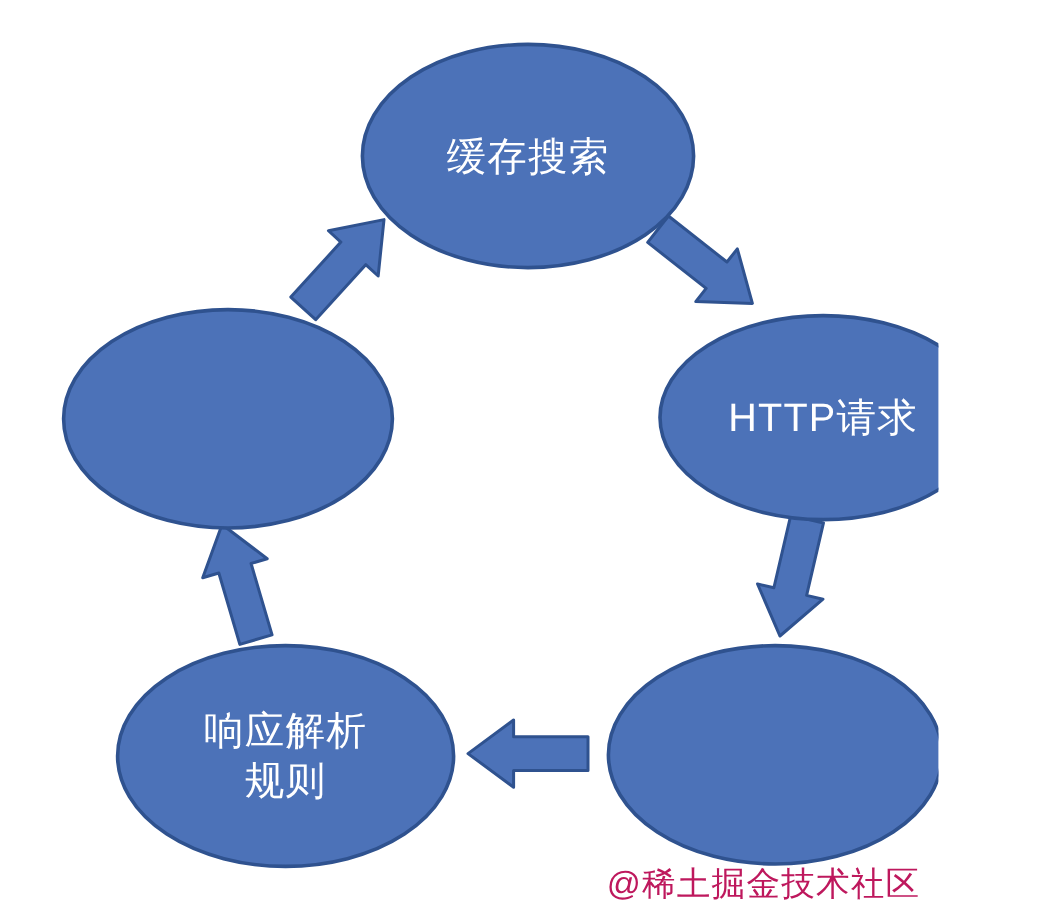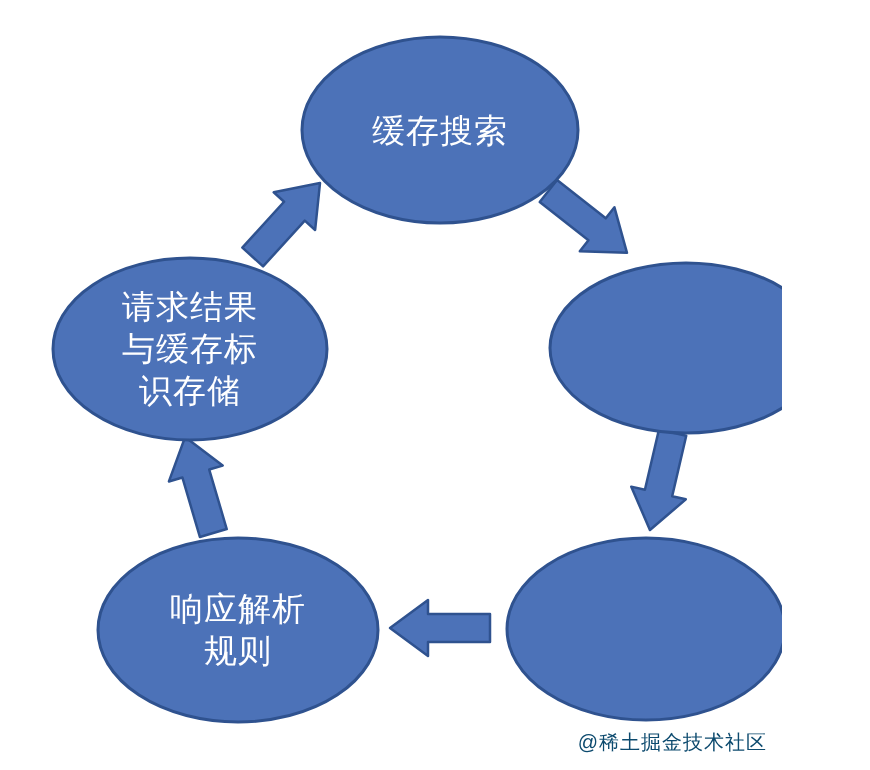--- a/index.html
+++ b/index.html
@@ -30,22 +30,22 @@
     font-size: 33px;
     line-height: 1.27;
     white-space: pre-line;
     pointer-events: none;
     letter-spacing: 1px;
   }
   .watermark {
     position: absolute;
     right: 15px;
     bottom: 14px;
-    font-size: 20px;
-    color: #0c4a6e;
+    font-size: 28px;
+    color: #be185d;
     letter-spacing: 1px;
   }
 </style>
 </head>
 <body>
 
 <div class="canvas">
 
   <svg class="diagram-svg" width="870" height="770" viewBox="0 0 870 770">
     <defs>
@@ -59,21 +59,19 @@
     <use href="#block-arrow" transform="translate(213.3,533) rotate(-106.4)" fill="#4c72b8" stroke="#2f528f"></use>
 
     <ellipse cx="440" cy="130" rx="138" ry="93" stroke-width="3" fill="#4c72b8" stroke="#2f528f"></ellipse>
     <ellipse cx="686" cy="348" rx="136" ry="85" stroke-width="3" fill="#4c72b8" stroke="#2f528f"></ellipse>
     <ellipse cx="646" cy="629" rx="139" ry="91" stroke-width="3" fill="#4c72b8" stroke="#2f528f"></ellipse>
     <ellipse cx="238" cy="630" rx="140" ry="92" stroke-width="3" fill="#4c72b8" stroke="#2f528f"></ellipse>
     <ellipse cx="190" cy="349" rx="137" ry="91" stroke-width="3" fill="#4c72b8" stroke="#2f528f"></ellipse>
   </svg>
 
   <div class="node-label" style="left:302px; top:38px;  width:276px; height:185px;">缓存搜索</div>
+  <div class="node-label" style="left:550px; top:263px; width:272px; height:170px;">HTTP请求</div>
   <div class="node-label" style="left:98px;  top:538px; width:280px; height:184px;">响应解析
 规则</div>
-  <div class="node-label" style="left:53px;  top:258px; width:274px; height:182px;">请求结果
-与缓存标
-识存储</div>
 
   <div class="watermark">@稀土掘金技术社区</div>
 
 </div>
 
 </body></html>

